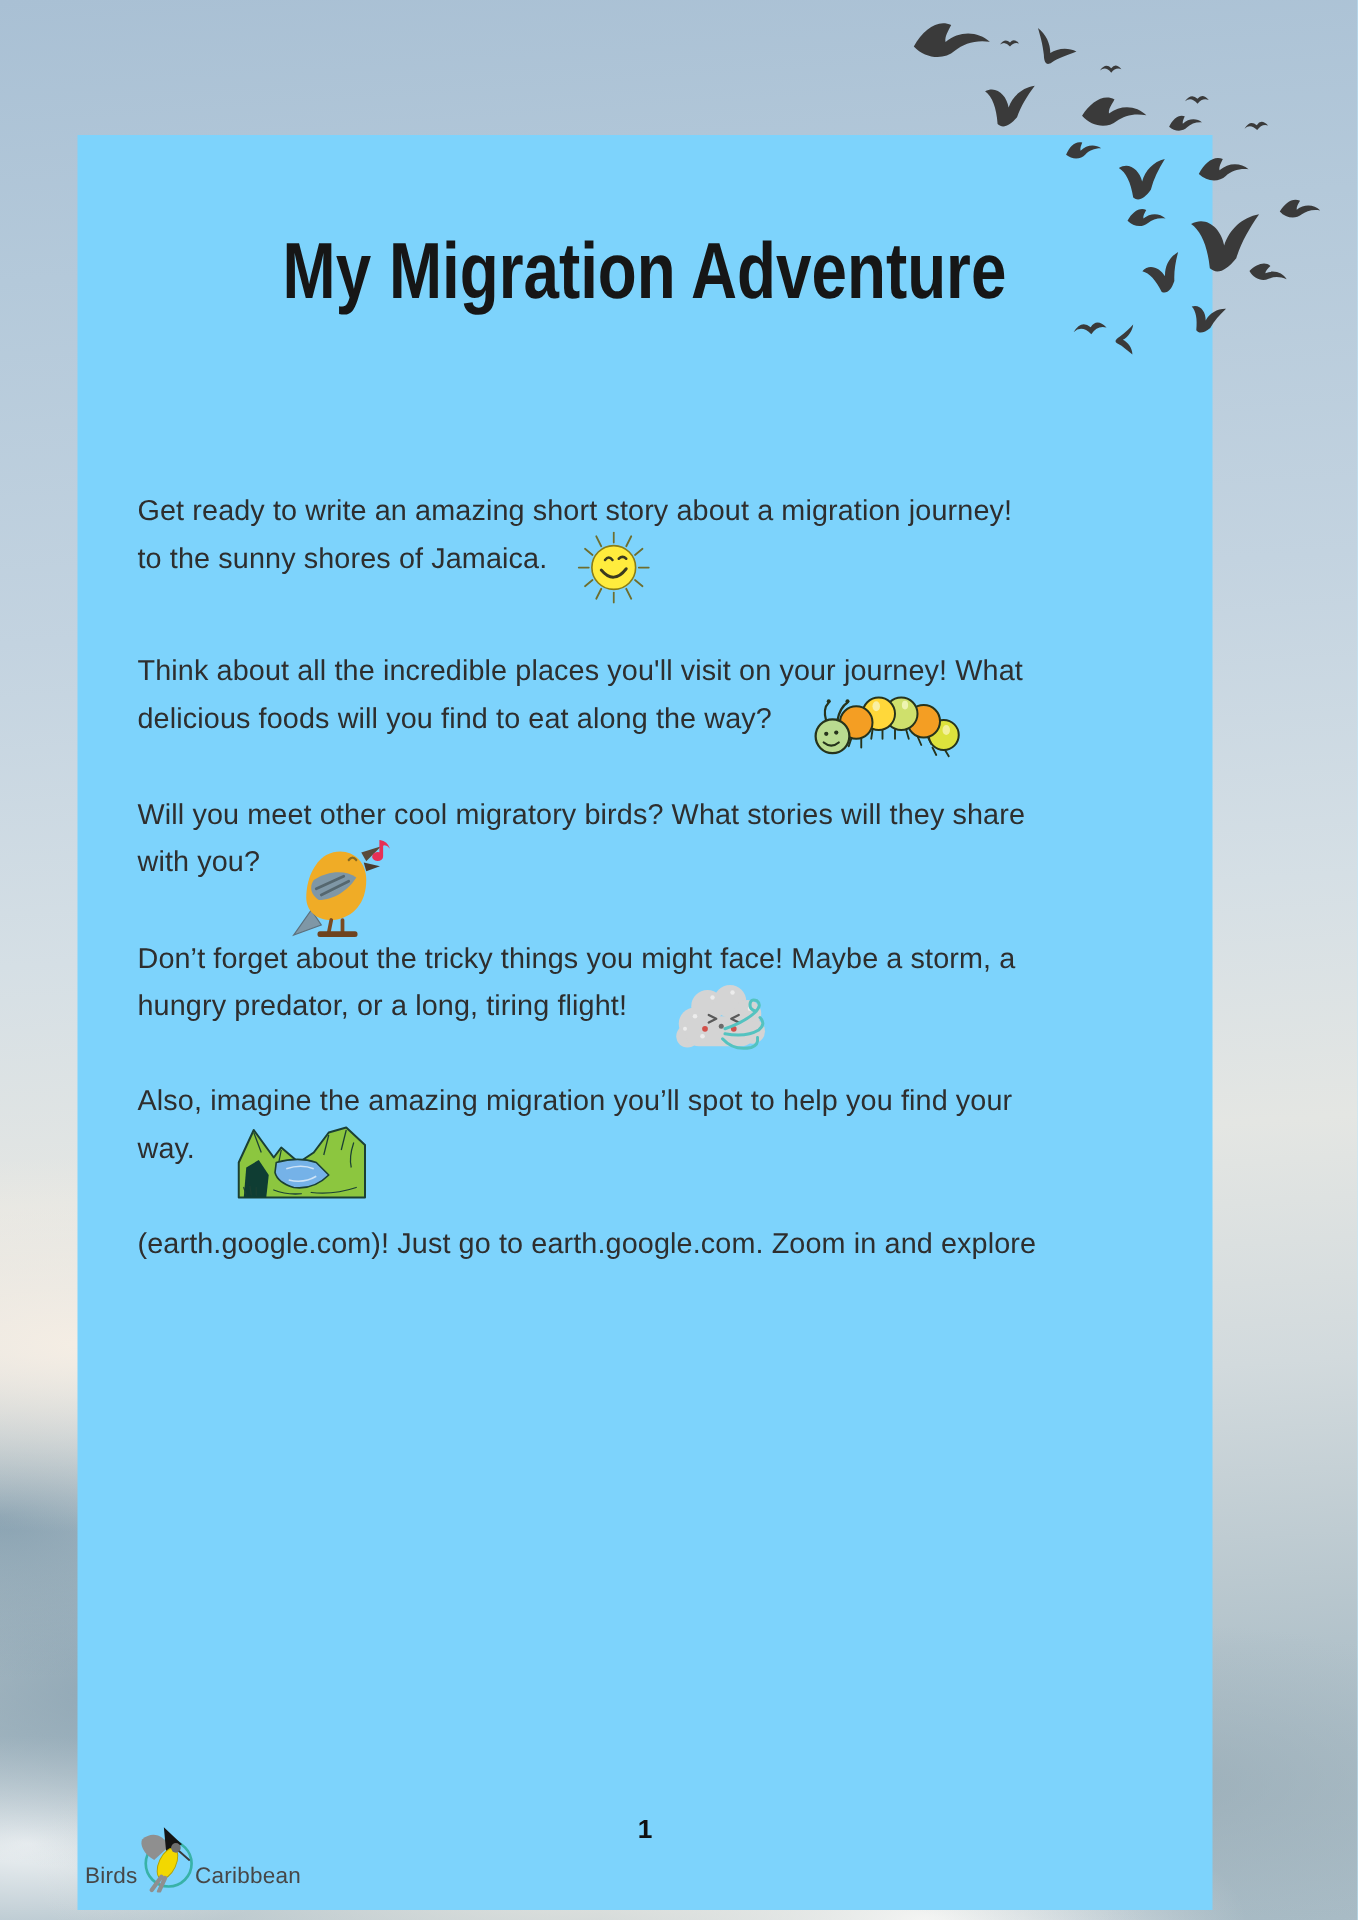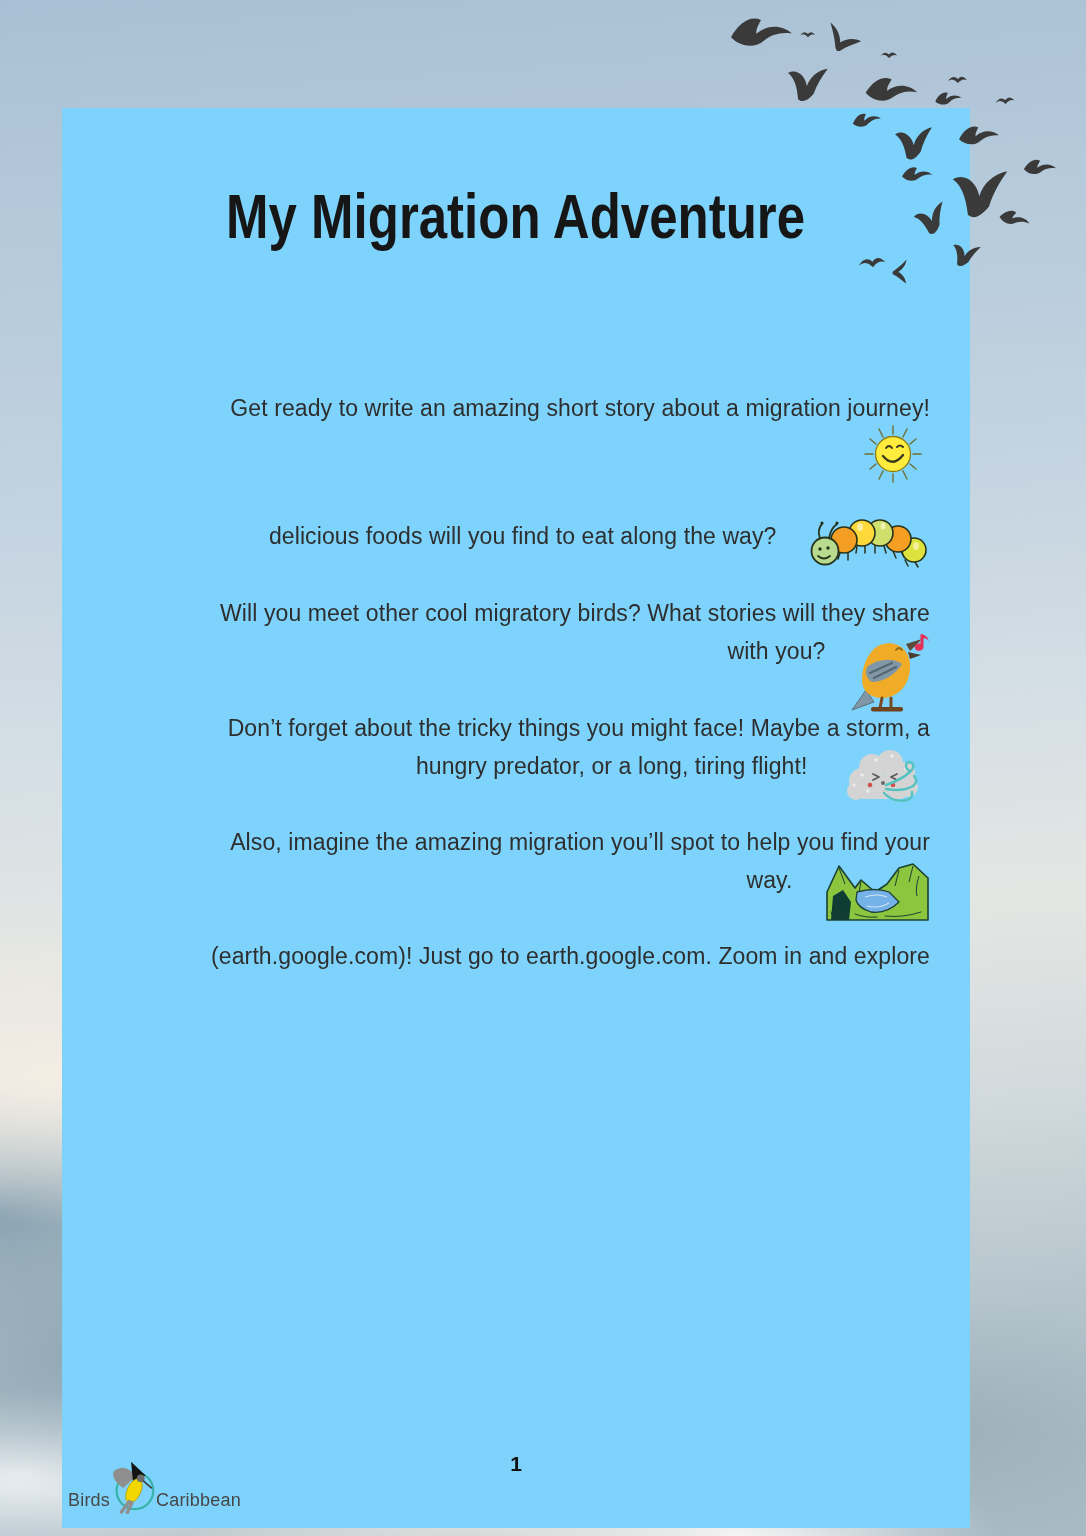--- a/index.html
+++ b/index.html
@@ -32,21 +32,21 @@
   }
   .title {
     margin-top:74px;
     text-align:center;
     font-size:60px;
     font-weight:bold;
     color:#161616;
     letter-spacing:0;
   }
   .title span { display:inline-block; transform:scale(0.85,1.06); transform-origin:center; }
-  .body-col { padding-left:48px; padding-right:40px;text-align:right; }
+  .body-col { padding-left:48px; padding-right:40px; }
   .para {
     font-size:23px;
     line-height:38px;
     color:#2e2e2e;
     letter-spacing:0.1px;
   }
   .para .ln { display:block; }
   .para .ln.last { display:inline; }
   .p1 { margin-top:138px; }
   .p2 { margin-top:52px; }
@@ -84,20 +84,21 @@
 <div class="clouds"></div>
 
 <div class="card">
 
   <h1 class="title"><span>My Migration Adventure</span></h1>
 
   <div class="body-col">
 
     <p class="para p1">
       <span class="ln">Get ready to write an amazing short story about a migration journey!</span>
+      <span class="ln last">to the sunny shores of Jamaica.</span>
       <span class="pic sun">
         <svg width="70" height="58" viewBox="0 0 70 58">
           <g stroke="#6e6e2e" stroke-width="1.4" stroke-linecap="round">
             <line x1="53" y1="29" x2="61" y2="29"></line>
               <line x1="50" y1="39" x2="56" y2="44"></line>
             <line x1="43" y1="46" x2="47" y2="54"></line>
               <line x1="33" y1="49" x2="33" y2="57"></line>
             <line x1="23" y1="46" x2="19" y2="54"></line>
               <line x1="16" y1="39" x2="10" y2="44"></line>
             <line x1="13" y1="29" x2="5" y2="29"></line>
@@ -109,20 +110,21 @@
           </g>
           <circle cx="33" cy="29" r="17.5" fill="#ffec3d" stroke="#8a7d16" stroke-width="1.3"></circle>
           <path d="M23,31 Q33,43 43,30" fill="none" stroke="#3a3a1f" stroke-width="2.3" stroke-linecap="round"></path>
           <path d="M26,23 Q29,19 32,23" fill="none" stroke="#3a3a1f" stroke-width="2" stroke-linecap="round"></path>
           <path d="M37,22 Q40,19 43,22" fill="none" stroke="#3a3a1f" stroke-width="2" stroke-linecap="round"></path>
         </svg>
       </span>
     </p>
 
     <p class="para p2">
+      <span class="ln">Think about all the incredible places you'll visit on your journey! What</span>
       <span class="ln last">delicious foods will you find to eat along the way?</span>
       <span class="pic cater">
         <svg width="125" height="58" viewBox="0 0 125 58">
           <g stroke="#26331c" stroke-width="1.5" stroke-linecap="round">
             <line x1="100" y1="47" x2="103" y2="53"></line>
               <line x1="110" y1="49" x2="113" y2="54"></line>
             <line x1="88" y1="38" x2="91" y2="45"></line>
               <line x1="96" y1="38" x2="99" y2="44"></line>
             <line x1="70" y1="33" x2="70" y2="40"></line>
               <line x1="79" y1="33" x2="81" y2="40"></line>

